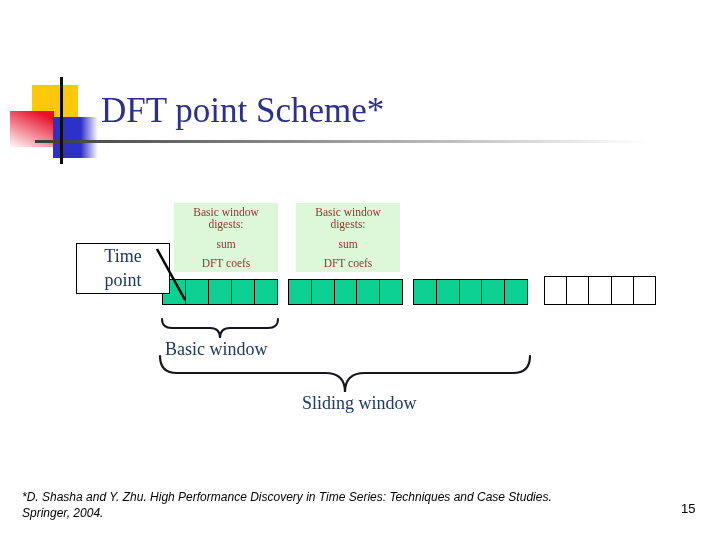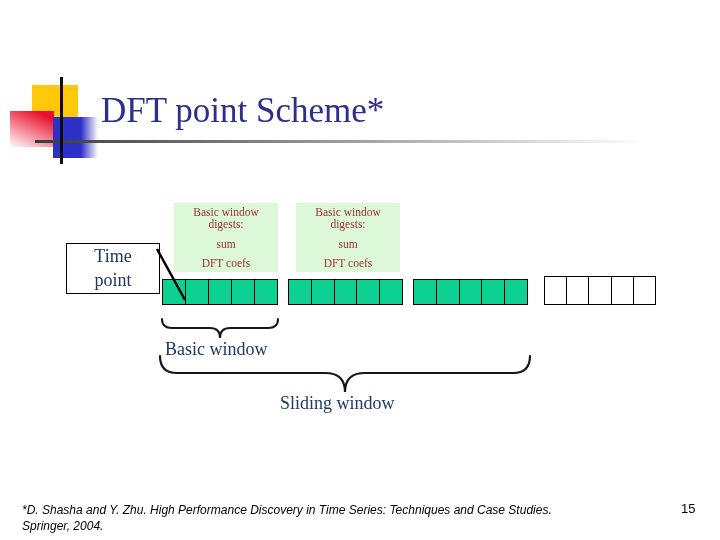--- a/index.html
+++ b/index.html
@@ -13,21 +13,21 @@
   .logo-red{position:absolute;left:10px;top:111px;width:44px;height:36px;
     background:linear-gradient(205deg,var(--logo-red) 15%, #fdeef0 95%);z-index:2;}
   .logo-blue{position:absolute;left:53px;top:117px;width:45px;height:41px;
     background:linear-gradient(to right,var(--logo-blue) 62%, rgba(46,49,200,0) 100%);z-index:2;}
   .logo-vline{position:absolute;left:60px;top:77px;width:3px;height:87px;background:#0d0d0d;z-index:4;}
   .title-rule{position:absolute;left:35px;top:140px;width:633px;height:3px;
     background:linear-gradient(to right,#3a3a3a, #ffffff 97%);z-index:3;}
   .slide-title{position:absolute;left:101px;top:91px;font-size:35px;
     color:var(--title-color);z-index:2;white-space:nowrap;}
   
-  .time-point-box{position:absolute;left:66px;top:243px;width:94px;height:51px;
+  .time-point-box{position:absolute;left:76px;top:243px;width:94px;height:51px;
     border:1.5px solid #000;background:#fff;display:flex;align-items:center;justify-content:center;
     font-size:18px;color:var(--label-color);text-align:center;white-space:pre-line;line-height:1.3;z-index:2;box-sizing:border-box;}
   .digest-box{position:absolute;top:203px;width:104px;height:69px;background:var(--digest-bg);
     display:flex;flex-direction:column;justify-content:space-between;align-items:center;
     padding:3px 1px;box-sizing:border-box;color:var(--digest-text);font-size:11.5px;
     text-align:center;white-space:pre-line;line-height:1.05;}
   .digest-box.b1{left:174px;}
   .digest-box.b2{left:296px;}
   .cell-group{position:absolute;top:279px;height:26px;display:flex;
     border:1.5px solid #000;box-sizing:border-box;background:#fff;}
@@ -37,23 +37,23 @@
   .cell-group.g4{left:544px;width:112px;top:276px;height:29px;}
   .cell{flex:1;border-left:1.5px solid #000;}
   .cell:first-child{border-left:none;}
   .cell.filled{background:var(--cell-fill);}
   .leader-svg{position:absolute;left:152px;top:244px;z-index:5;}
   .brace-svg{position:absolute;z-index:1;}
   .brace-small{left:158px;top:316px;}
   .brace-large{left:155px;top:352px;}
   .win-label{position:absolute;font-size:18px;color:var(--label-color);white-space:nowrap;}
   .basic-win-label{left:165px;top:339px;}
-  .sliding-win-label{left:280px;top:393px;font-family:Liberation Serif, serif;}
+  .sliding-win-label{left:302px;top:393px;font-family:Liberation Serif, serif;}
   
-  .footnote{position:absolute;left:22px;top:502px;width:650px;
+  .footnote{position:absolute;left:22px;top:489px;width:650px;
     font-family:"Liberation Sans", sans-serif;font-style:italic;font-size:12px;
     color:#000;line-height:1.35;white-space:pre-line;}
   .page-number{position:absolute;left:681px;top:501px;
     font-family:Liberation Sans, sans-serif;font-size:13px;color:#000;}
 </style>
 </head>
 <body style="--cell-fill: #0cd192; --digest-bg: #ddf8d8; --digest-text: #993333; --title-color: #2d2f8f; --label-color: #1f3864; --logo-yellow: #ffc80a; --logo-blue: #2e31c8; --logo-red: #e8112d;">
 
 <div class="logo-yellow"></div>
 <div class="logo-red"></div>

